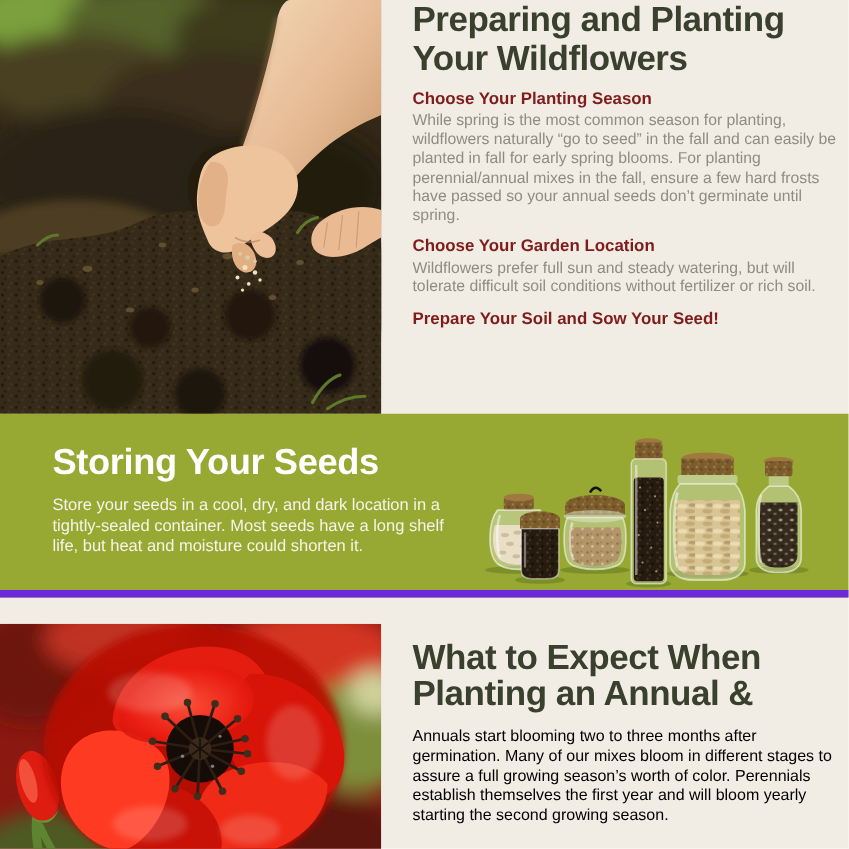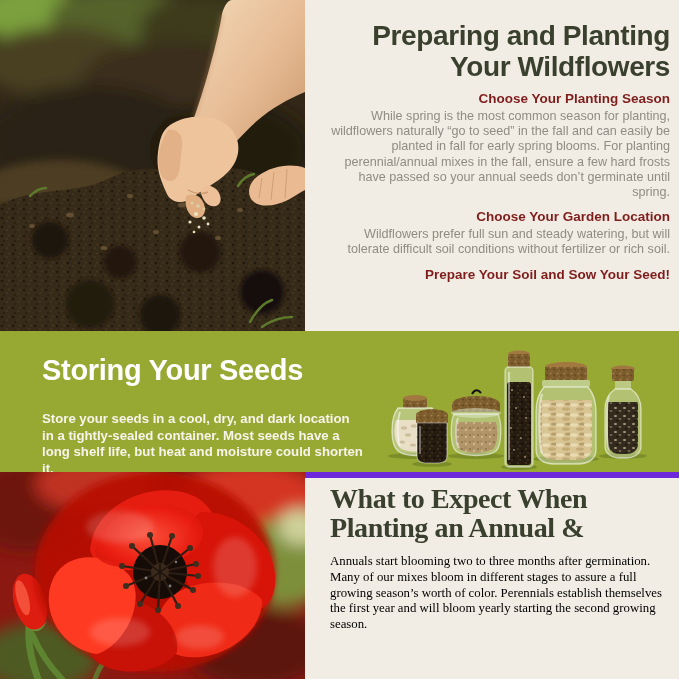--- a/index.html
+++ b/index.html
@@ -3,42 +3,42 @@
 <meta charset="utf-8">
 <style>
   html,body { margin:0; padding:0; }
   .canvas {
     position:relative; width:679px; height:679px; overflow:hidden;
     background:#f2ede4; font-family:"Liberation Sans", sans-serif;
   }
   section { position:absolute; left:0; width:679px; }
   .section-top    { top:0;     height:331px; }
   .section-band   { top:331px; height:141px; background:#97a933; border-bottom:6px solid #6d28d9; }
-  .section-bottom { top:472px; height:146px;font-family:Liberation Serif, serif; }
+  .section-bottom { top:499px; height:146px; }
 
   .photo { position:absolute; overflow:hidden; }
   .photo svg { display:block; }
   .photo-top   { left:0; top:0; width:305px; height:331px; }
   .photo-jars  { left:388px; top:342px; width:275px; height:130px; position:absolute; }
   .photo-poppy { left:0; top:0; width:305px; height:207px; }
 
   .text-col { position:absolute; left:330px; width:340px; }
-  .text-col-top { top:20px;text-align:right; }
+  .text-col-top { top:0; }
   .h-line {
     font-size:28px; font-weight:700; color:#3a402e;
     line-height:31px; letter-spacing:-0.4px; white-space:nowrap;
   }
   .h-line-sm { line-height:29px; }
   .item { margin-top:9px; }
   .item-title { font-size:13.5px; font-weight:700; color:#7f1d1d; line-height:16px; }
   .item-body  { font-size:12.6px; color:#8f8c84; line-height:15.2px; margin-top:2px; }
 
   .band-text { position:absolute; left:42px; top:22px; width:330px; }
   .band-title { font-size:29px; font-weight:700; color:#ffffff; letter-spacing:-0.3px; line-height:34px; }
-  .band-body  { margin-top:24px; font-size:13.2px; line-height:16.5px; color:#f7f4ea; width:322px;font-weight:bold; }
+  .band-body  { margin-top:9px; font-size:13.2px; line-height:16.5px; color:#f7f4ea; width:322px; }
 
   .text-col-bottom { top:12px; }
   .bottom-body { margin-top:12px; width:345px; font-size:12.8px; line-height:15.8px; color:#000000; }
 </style>
 </head>
 <body>
 
 <div class="canvas">
 
   <section class="section-top">

